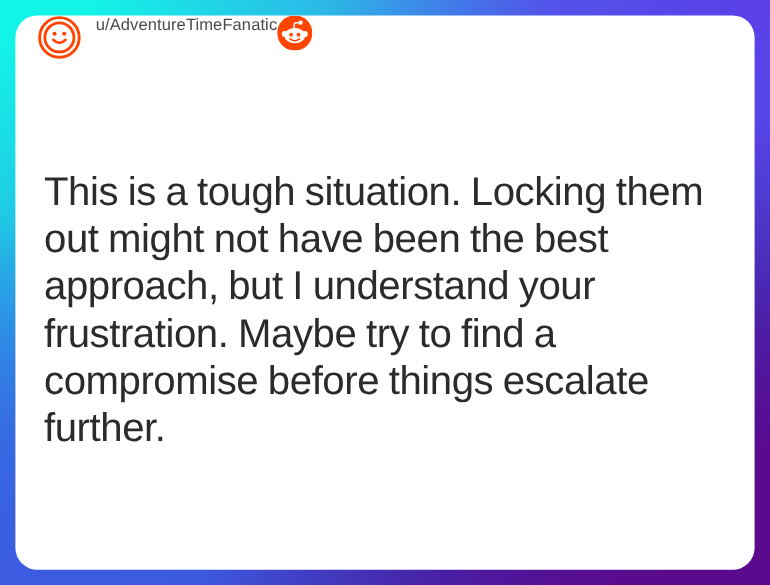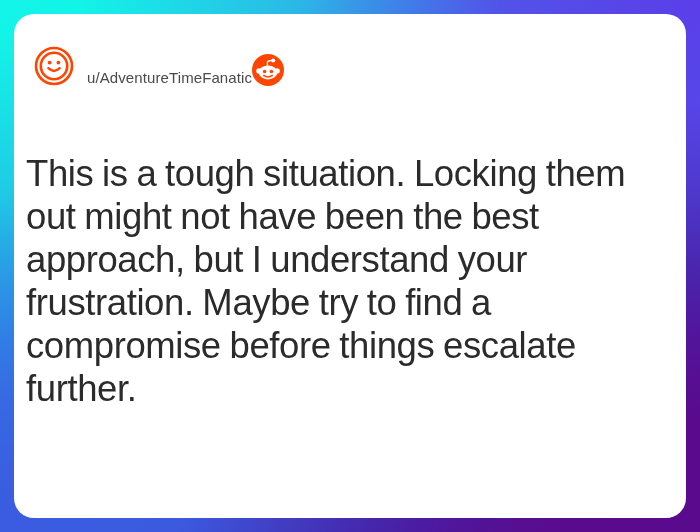--- a/index.html
+++ b/index.html
@@ -38,21 +38,21 @@
     border-radius: 20px;
     overflow: hidden;
   }
 
   
   #card-header {
     position: absolute;
     left: 0; right: 0; top: 0;
     height: 72px;
     display: flex;
-    align-items: flex-end;
+    align-items: flex-start;
     padding: 0 28px 0 20px;
   }
 
   .avatar {
     width: 40px;
     height: 40px;
     flex: 0 0 40px;
     display: block;
   }
 
@@ -68,21 +68,21 @@
   .brand-logo {
     margin-left: auto;
     width: 32px;
     height: 32px;
     display: block;
   }
 
   
   #post-body {
     position: absolute;
-    left: 12px;
+    left: 26px;
     top: 138px;
     right: 26px;
     font-size: 36.5px;
     line-height: 43px;
     color: #2B2B2B;
     font-weight: 400;
     letter-spacing: -0.4px;
     word-spacing: -1px;
   }
 </style>

